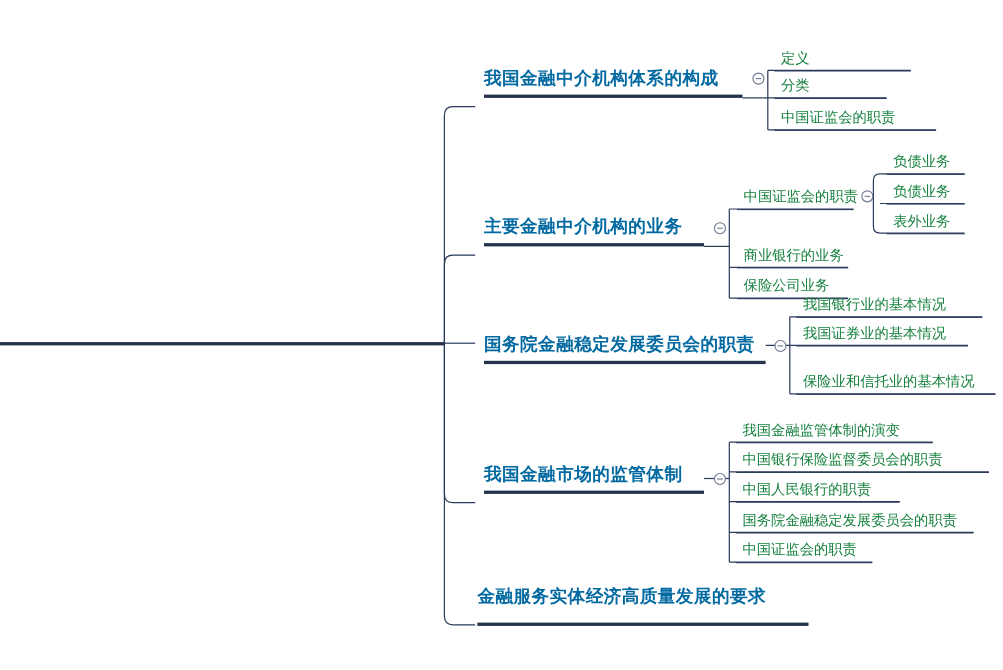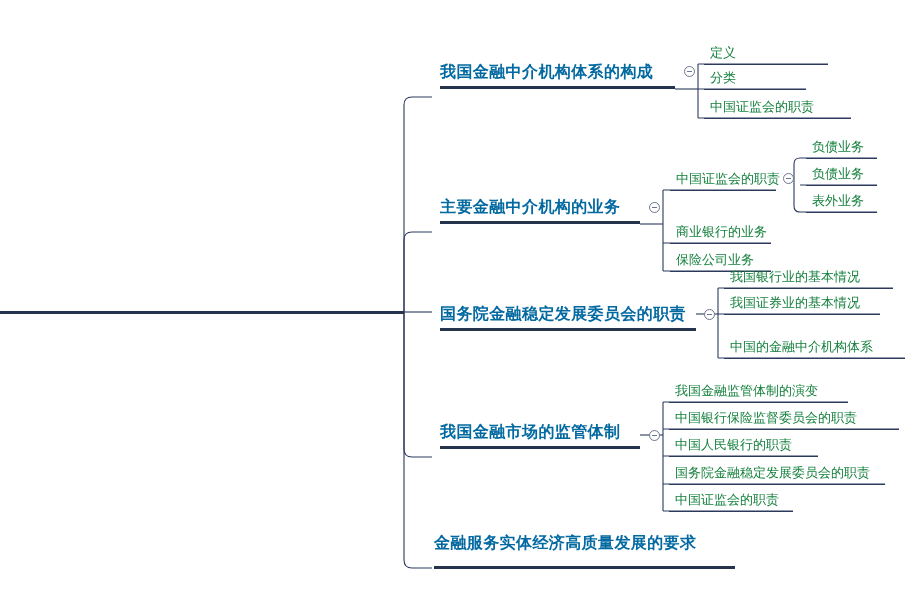--- a/index.html
+++ b/index.html
@@ -239,21 +239,21 @@
 
   <div class="leaf" style="left:724px; top:268px; width:169px;">
     <div class="leaf-text">我国银行业的基本情况</div>
     <div class="leaf-underline" style="width:169px;"></div>
   </div>
   <div class="leaf" style="left:724px; top:294px; width:156px;">
     <div class="leaf-text">我国证券业的基本情况</div>
     <div class="leaf-underline" style="width:156px;"></div>
   </div>
   <div class="leaf" style="left:724px; top:338px; width:181px;">
-    <div class="leaf-text">中国的金融中介机构体系</div>
+    <div class="leaf-text">保险业和信托业的基本情况</div>
     <div class="leaf-underline" style="width:181px;"></div>
   </div>
 
   <div class="branch" style="left:440px; top:421px; width:200px;">
     <div class="branch-title">我国金融市场的监管体制</div>
     <div class="branch-underline" style="width:200px;"></div>
   </div>
   <div class="toggle" style="left:649px; top:430px;"></div>
 
   <div class="leaf" style="left:669px; top:382px; width:179px;">

